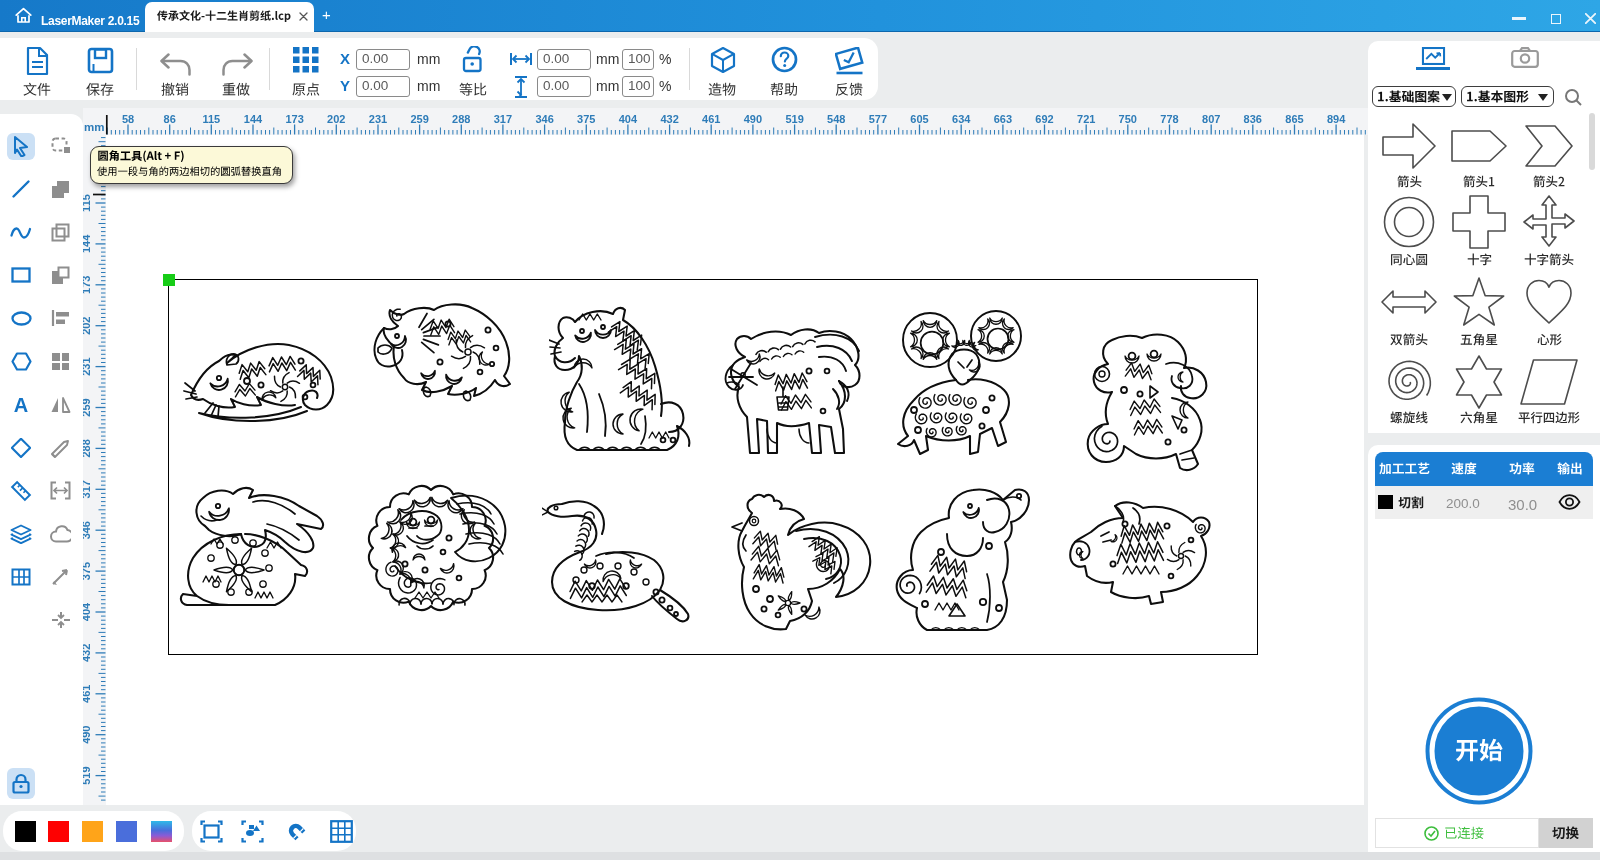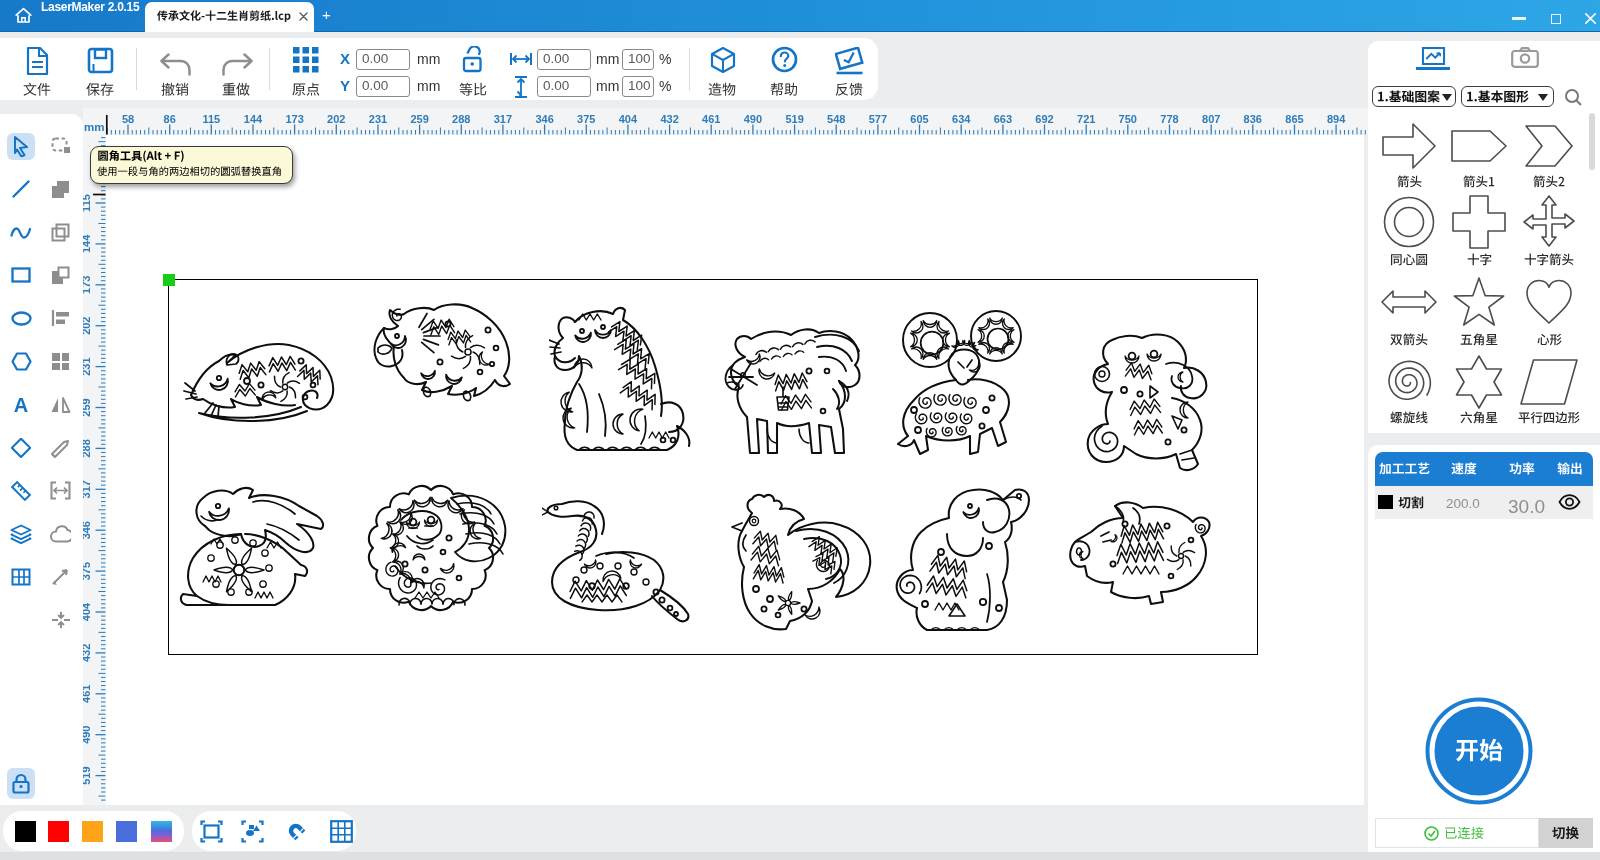--- a/index.html
+++ b/index.html
@@ -5,21 +5,21 @@
 .abs{position:absolute}
 </style></head><body>
 <div class="abs" style="left:0;top:0;width:1600px;height:860px;background:#ebedee">
 
 <div class="abs" style="left:0;top:0;width:1600px;height:31.5px;background:linear-gradient(90deg,#1679c9 0%,#2192dc 55%,#2ea6e6 100%);border-bottom:1.5px solid #0d67ad">
 <svg class="abs" style="left:14px;top:6px" width="19" height="19" viewBox="0 0 19 19">
         <path d="M2.2 9.2 9.5 2.6l7.3 6.6" fill="none" stroke="#fff" stroke-width="1.7" stroke-linecap="round" stroke-linejoin="round"></path>
         <path d="M4 9.3V16h11V9.3" fill="none" stroke="#fff" stroke-width="1.7" stroke-linejoin="round"></path>
         <path d="M7.8 16v-4.2h3.4V16" fill="none" stroke="#fff" stroke-width="1.6"></path>
       </svg>
-<div class="abs" style="left:41px;top:0;font-size:12px;font-weight:bold;color:#fff;letter-spacing:-.3px">LaserMaker 2.0.15</div>
+<div class="abs" style="left:41px;top:14px;font-size:12px;font-weight:bold;color:#fff;letter-spacing:-.3px">LaserMaker 2.0.15</div>
 <div class="abs" style="left:145px;top:2px;width:169px;height:29.5px;background:#fff;border-radius:7px 7px 0 0"></div>
 <div style="position:absolute;left:157.0px;top:10.0px;line-height:0"><svg width="134" height="14" viewBox="0 0 134.0 13.8">
           <path d="M2.6 0.4C2.1 1.9 1.1 3.5 0.1 4.5C0.4 4.8 0.7 5.6 0.8 5.9C1.1 5.6 1.3 5.4 1.5 5.1V10.6H2.8V3.1C3.2 2.3 3.6 1.5 3.9 0.8ZM4.9 8.4C6.0 9.1 7.3 10.1 8.0 10.7L8.9 9.7C8.6 9.4 8.3 9.2 7.8 8.9C8.7 8.0 9.6 7.0 10.3 6.2L9.4 5.6L9.2 5.7H6.0L6.3 4.8H10.6V3.6H6.6L6.8 2.7H10.0V1.5H7.1L7.4 0.6L6.0 0.5L5.8 1.5H3.9V2.7H5.5L5.3 3.6H3.2V4.8H4.9C4.7 5.6 4.5 6.3 4.3 6.9H8.0C7.6 7.3 7.2 7.8 6.8 8.2C6.5 8.0 6.2 7.8 5.9 7.6Z M14.1 7.2V8.3H15.9V9.1C15.9 9.3 15.8 9.3 15.6 9.3C15.4 9.3 14.8 9.3 14.2 9.3C14.4 9.7 14.6 10.2 14.7 10.6C15.5 10.6 16.2 10.6 16.6 10.4C17.1 10.2 17.2 9.8 17.2 9.1V8.3H18.9V7.2H17.2V6.5H18.4V5.4H17.2V4.8H18.2V3.7H17.2V3.4C18.3 2.8 19.3 2.0 20.1 1.2L19.2 0.6L18.9 0.6H13.1V1.8H17.6C17.1 2.2 16.5 2.6 15.9 2.9V3.7H14.8V4.8H15.9V5.4H14.6V6.5H15.9V7.2ZM11.6 3.0V4.2H13.3C13.0 6.1 12.2 7.8 11.2 8.7C11.5 8.9 12.0 9.4 12.2 9.7C13.4 8.5 14.4 6.1 14.8 3.2L13.9 2.9L13.7 3.0ZM19.4 2.7 18.3 2.9C18.7 5.7 19.3 8.2 20.8 9.5C21.0 9.2 21.4 8.7 21.7 8.4C21.0 7.8 20.4 6.8 20.0 5.5C20.5 5.0 21.1 4.3 21.6 3.7L20.6 2.9C20.3 3.3 20.0 3.8 19.7 4.2C19.5 3.7 19.5 3.2 19.4 2.7Z M26.5 0.6C26.8 1.1 27.0 1.7 27.2 2.2H22.5V3.5H24.2C24.8 5.0 25.6 6.4 26.6 7.5C25.4 8.3 24.0 9.0 22.3 9.4C22.5 9.7 22.9 10.3 23.1 10.6C24.8 10.1 26.3 9.4 27.6 8.4C28.7 9.4 30.1 10.1 31.9 10.6C32.1 10.2 32.5 9.6 32.8 9.3C31.1 9.0 29.7 8.3 28.6 7.4C29.6 6.4 30.3 5.1 30.9 3.5H32.6V2.2H27.8L28.7 1.9C28.6 1.4 28.2 0.7 27.9 0.2ZM27.6 6.5C26.7 5.7 26.1 4.6 25.6 3.5H29.4C28.9 4.7 28.3 5.7 27.6 6.5Z M36.1 0.3C35.5 1.9 34.4 3.4 33.3 4.4C33.6 4.7 34.0 5.4 34.2 5.8C34.4 5.5 34.7 5.2 35.0 4.9V10.7H36.4V7.0C36.7 7.3 37.1 7.7 37.3 7.9C37.7 7.7 38.1 7.5 38.5 7.3V8.4C38.5 10.0 38.9 10.5 40.2 10.5C40.5 10.5 41.6 10.5 41.9 10.5C43.2 10.5 43.5 9.7 43.7 7.5C43.3 7.4 42.7 7.2 42.4 6.9C42.3 8.7 42.2 9.2 41.7 9.2C41.5 9.2 40.7 9.2 40.4 9.2C40.0 9.2 39.9 9.1 39.9 8.4V6.3C41.3 5.3 42.5 4.0 43.6 2.6L42.3 1.8C41.6 2.8 40.8 3.7 39.9 4.5V0.5H38.5V5.6C37.8 6.1 37.1 6.6 36.4 6.9V2.8C36.8 2.2 37.2 1.4 37.5 0.7Z M44.5 7.1H47.5V6.0H44.5Z M52.9 0.3V4.3H48.6V5.7H52.9V10.7H54.3V5.7H58.6V4.3H54.3V0.3Z M60.6 1.8V3.3H68.6V1.8ZM59.7 8.2V9.7H69.5V8.2Z M72.4 0.5C72.0 2.0 71.3 3.5 70.4 4.4C70.7 4.6 71.3 5.0 71.6 5.2C72.0 4.8 72.3 4.2 72.6 3.6H74.9V5.6H71.9V6.8H74.9V9.1H70.6V10.4H80.6V9.1H76.3V6.8H79.6V5.6H76.3V3.6H80.0V2.3H76.3V0.3H74.9V2.3H73.2C73.4 1.8 73.6 1.3 73.7 0.8Z M82.8 3.2V10.7H84.1V8.2H89.0V9.2C89.0 9.3 88.9 9.4 88.7 9.4C88.5 9.4 87.6 9.4 87.0 9.4C87.2 9.7 87.4 10.3 87.5 10.6C88.5 10.7 89.2 10.6 89.7 10.4C90.2 10.2 90.3 9.9 90.3 9.2V3.2H89.5C89.9 2.7 90.5 1.9 90.9 1.1L89.6 0.6C89.2 1.3 88.7 2.3 88.2 2.9L89.2 3.2H87.2V0.3H85.9V3.2H84.1L84.9 2.8C84.7 2.2 84.1 1.3 83.6 0.6L82.4 1.2C82.9 1.8 83.4 2.6 83.7 3.2ZM89.0 4.4V5.2H84.1V4.4ZM84.1 6.3H89.0V7.1H84.1Z M98.3 2.9V5.7H99.4V2.9ZM100.4 2.7V5.9C100.4 6.0 100.4 6.0 100.2 6.0C100.1 6.1 99.7 6.1 99.4 6.0C99.5 6.3 99.6 6.6 99.7 6.9C100.3 6.9 100.8 6.9 101.1 6.8C101.5 6.6 101.6 6.4 101.6 5.9V2.7ZM99.3 0.3C99.2 0.6 98.9 1.0 98.7 1.3H95.8L96.3 1.2C96.2 1.0 96.0 0.6 95.8 0.3L94.6 0.5C94.7 0.7 94.9 1.1 95.0 1.3H92.7V2.3H102.4V1.3H100.1C100.2 1.1 100.4 0.8 100.6 0.5ZM93.0 7.1V8.2H96.1C95.8 9.0 95.0 9.4 92.6 9.6C92.8 9.9 93.1 10.4 93.2 10.7C96.2 10.3 97.1 9.5 97.5 8.2H100.4C100.3 8.9 100.2 9.3 100.1 9.5C99.9 9.5 99.8 9.5 99.6 9.5C99.4 9.5 98.8 9.5 98.2 9.5C98.4 9.8 98.5 10.3 98.6 10.6C99.2 10.6 99.8 10.6 100.2 10.6C100.6 10.6 100.9 10.5 101.1 10.2C101.4 9.9 101.6 9.2 101.8 7.6C101.8 7.5 101.8 7.1 101.8 7.1ZM96.4 3.5V3.9H94.5V3.5ZM93.4 2.8V6.8H94.5V5.8H96.4V6.0C96.4 6.1 96.3 6.1 96.2 6.1C96.2 6.1 95.9 6.1 95.6 6.1C95.7 6.3 95.8 6.6 95.9 6.8C96.4 6.8 96.8 6.8 97.1 6.7C97.4 6.6 97.5 6.4 97.5 6.0V2.8ZM96.4 4.6V5.1H94.5V4.6Z M103.5 8.9 103.7 10.2C104.8 9.9 106.2 9.6 107.5 9.2L107.4 8.1C106.0 8.4 104.5 8.8 103.5 8.9ZM103.8 5.1C104.0 5.0 104.2 5.0 105.3 4.9C104.9 5.4 104.5 5.8 104.4 6.0C104.0 6.4 103.8 6.6 103.5 6.7C103.6 7.0 103.8 7.5 103.9 7.8V7.8L103.9 7.8C104.2 7.6 104.7 7.5 107.5 7.0C107.5 6.7 107.5 6.2 107.6 5.9L105.6 6.2C106.4 5.3 107.1 4.3 107.7 3.3L106.6 2.6C106.4 3.0 106.2 3.4 106.0 3.7L105.0 3.8C105.6 2.9 106.2 1.9 106.7 0.8L105.5 0.3C105.1 1.5 104.3 2.9 104.0 3.3C103.8 3.6 103.6 3.9 103.4 3.9C103.5 4.3 103.7 4.9 103.8 5.1ZM108.0 10.7C108.2 10.5 108.6 10.4 110.8 9.6C110.7 9.3 110.7 8.8 110.7 8.5L109.1 9.0V5.7H110.6C110.8 8.5 111.3 10.5 112.4 10.5C113.3 10.5 113.7 10.1 113.8 8.3C113.5 8.1 113.1 7.9 112.8 7.6C112.8 8.7 112.7 9.3 112.6 9.3C112.2 9.3 112.0 7.8 111.8 5.7H113.6V4.5H111.8C111.8 3.7 111.8 2.8 111.8 1.9C112.4 1.8 113.0 1.7 113.5 1.5L112.6 0.4C111.4 0.8 109.5 1.2 107.9 1.4V8.8C107.9 9.3 107.6 9.6 107.4 9.8C107.6 10.0 107.9 10.4 108.0 10.7ZM110.5 4.5H109.1V2.4L110.5 2.2C110.5 3.0 110.5 3.8 110.5 4.5Z M115.9 9.8C116.4 9.8 116.9 9.4 116.9 8.8C116.9 8.2 116.4 7.7 115.9 7.7C115.3 7.7 114.9 8.2 114.9 8.8C114.9 9.4 115.3 9.8 115.9 9.8Z M120.0 9.8C120.4 9.8 120.7 9.8 120.9 9.7L120.7 8.5C120.6 8.5 120.5 8.5 120.4 8.5C120.3 8.5 120.1 8.4 120.1 8.0V0.9H118.5V8.0C118.5 9.1 118.9 9.8 120.0 9.8Z M124.6 9.8C125.3 9.8 126.0 9.6 126.6 9.1L126.0 8.0C125.6 8.3 125.2 8.5 124.8 8.5C123.9 8.5 123.2 7.8 123.2 6.6C123.2 5.4 123.9 4.7 124.8 4.7C125.2 4.7 125.5 4.8 125.8 5.1L126.5 4.1C126.1 3.7 125.5 3.4 124.7 3.4C123.1 3.4 121.6 4.6 121.6 6.6C121.6 8.6 122.9 9.8 124.6 9.8Z M127.8 12.0H129.4V10.2L129.3 9.2C129.8 9.6 130.3 9.8 130.9 9.8C132.2 9.8 133.5 8.6 133.5 6.5C133.5 4.6 132.6 3.4 131.1 3.4C130.4 3.4 129.8 3.7 129.2 4.2H129.2L129.1 3.5H127.8ZM130.5 8.5C130.2 8.5 129.8 8.4 129.4 8.0V5.3C129.8 4.9 130.2 4.7 130.6 4.7C131.4 4.7 131.8 5.3 131.8 6.5C131.8 7.9 131.2 8.5 130.5 8.5Z" fill="#1a1a1a"></path>
         </svg></div>
 <svg class="abs" style="left:299px;top:12px" width="9" height="9" viewBox="0 0 9 9">
         <path d="M1 1 8 8M8 1 1 8" stroke="#555" stroke-width="1.3" stroke-linecap="round"></path>
       </svg>
 <div class="abs" style="left:322px;top:6px;font-size:15px;color:#fff">+</div>
 <div class="abs" style="left:1512px;top:17px;width:14px;height:2.5px;background:#eaf5fc"></div>
 <div class="abs" style="left:1550.5px;top:13.5px;width:10px;height:10px;border:1.8px solid #eaf5fc"></div>
@@ -1345,21 +1345,21 @@
       </svg></div>
 <div style="position:absolute;left:1556.5px;top:461.5px;line-height:0"><svg width="26" height="16" viewBox="0 0 25.6 16.0">
         <path d="M9.3 5.6V10.3H10.4V5.6ZM10.9 5.1V10.9C10.9 11.0 10.8 11.1 10.7 11.1C10.5 11.1 10.0 11.1 9.4 11.1C9.6 11.4 9.7 11.9 9.8 12.3C10.6 12.3 11.2 12.2 11.6 12.1C12.0 11.9 12.1 11.5 12.1 10.9V5.1ZM8.4 0.3C7.6 1.5 6.1 2.5 4.7 3.2V1.8H3.0C3.1 1.4 3.2 1.0 3.2 0.6L1.8 0.4C1.8 0.9 1.7 1.3 1.7 1.8H0.4V3.2H1.4C1.2 4.1 1.0 4.8 1.0 5.1C0.8 5.7 0.6 6.0 0.4 6.1C0.5 6.5 0.7 7.1 0.8 7.3C0.9 7.2 1.4 7.1 1.8 7.1H2.6V8.5C1.8 8.7 1.0 8.8 0.4 8.9L0.7 10.3L2.6 9.9V12.4H3.9V9.6L4.8 9.4L4.7 8.1L3.9 8.3V7.1H4.7V5.8H3.9V4.0H2.6V5.8H1.9C2.2 5.0 2.5 4.1 2.7 3.2H4.7L4.3 3.4C4.7 3.7 5.1 4.2 5.3 4.5L5.9 4.2V4.6H11.1V4.1L11.8 4.5C11.9 4.1 12.3 3.6 12.7 3.3C11.4 2.8 10.3 2.2 9.4 1.2L9.6 0.9ZM7.1 3.4C7.6 3.0 8.1 2.6 8.6 2.1C9.0 2.6 9.5 3.1 10.0 3.4ZM7.6 6.4V7.1H6.4V6.4ZM5.2 5.2V12.4H6.4V9.9H7.6V11.0C7.6 11.1 7.6 11.1 7.5 11.1C7.4 11.1 7.0 11.1 6.7 11.1C6.9 11.5 7.0 12.0 7.0 12.3C7.6 12.3 8.1 12.3 8.4 12.1C8.7 11.9 8.8 11.6 8.8 11.0V5.2ZM6.4 8.1H7.6V8.8H6.4Z M13.9 6.8V11.7H22.7V12.4H24.4V6.8H22.7V10.2H20.0V6.1H23.9V1.5H22.2V4.7H20.0V0.4H18.3V4.7H16.2V1.5H14.6V6.1H18.3V10.2H15.6V6.8Z" fill="#fff"></path>
       </svg></div>
 <div style="position:absolute;left:1375px;top:485.5px;width:218px;height:33px;background:#efefef"></div>
 <div style="position:absolute;left:1378px;top:494.5px;width:14.5px;height:14.5px;background:#000"></div>
 <div style="position:absolute;left:1397.5px;top:495.5px;line-height:0"><svg width="26" height="16" viewBox="0 0 25.6 16.0">
         <path d="M5.3 1.3V2.8H7.1C7.0 6.4 6.8 9.5 3.9 11.2C4.3 11.5 4.8 12.1 5.0 12.5C8.2 10.4 8.5 6.9 8.6 2.8H10.6C10.4 8.0 10.3 10.1 9.9 10.5C9.8 10.7 9.7 10.8 9.4 10.8C9.1 10.8 8.5 10.8 7.8 10.7C8.1 11.1 8.3 11.8 8.3 12.3C9.0 12.3 9.7 12.3 10.2 12.2C10.7 12.1 11.0 12.0 11.4 11.4C11.9 10.7 12.0 8.5 12.1 2.1C12.1 1.9 12.2 1.3 12.2 1.3ZM1.8 10.8C2.1 10.5 2.6 10.2 5.6 8.8C5.5 8.5 5.4 7.9 5.4 7.4L3.3 8.3V5.2L5.6 4.7L5.4 3.3L3.3 3.7V0.9H1.8V4.0L0.3 4.3L0.5 5.7L1.8 5.5V8.3C1.8 8.9 1.4 9.2 1.1 9.4C1.3 9.7 1.7 10.4 1.8 10.8Z M21.3 2.1V9.2H22.6V2.1ZM23.5 0.4V10.7C23.5 10.9 23.5 10.9 23.3 10.9C23.0 10.9 22.4 10.9 21.7 10.9C21.9 11.3 22.1 12.0 22.2 12.4C23.2 12.4 23.9 12.3 24.3 12.1C24.8 11.9 25.0 11.4 25.0 10.7V0.4ZM14.2 8.4V12.4H15.5V11.8H18.6V12.3H20.0V8.4H17.8V7.6H20.4V6.5H17.8V6.0H19.5V5.0H17.8V4.5H19.9V3.7H20.6V1.5H18.0C17.9 1.2 17.7 0.7 17.5 0.3L16.1 0.6C16.2 0.9 16.3 1.2 16.4 1.5H13.5V3.8H14.2V4.5H16.4V5.0H14.6V6.0H16.4V6.5H13.6V7.6H16.4V8.4ZM16.4 2.9V3.4H14.8V2.6H19.3V3.4H17.8V2.9ZM15.5 10.7V9.7H18.6V10.7Z" fill="#1a1a1a"></path>
       </svg></div>
 <div style="position:absolute;left:1446px;top:496px;font-size:13.5px;color:#8f8f8f">200.0</div>
-<div style="position:absolute;left:1508px;top:496px;font-size:19px;color:#8f8f8f">30.0</div>
+<div style="position:absolute;left:1508px;top:496px;font-size:15px;color:#8f8f8f">30.0</div>
 <svg style="position:absolute;left:1558px;top:494px" width="23" height="16" viewBox="0 0 23 16">
 <path d="M1.5 8C4 3.5 7.5 1.2 11.5 1.2S19 3.5 21.5 8C19 12.5 15.5 14.8 11.5 14.8S4 12.5 1.5 8z" fill="none" stroke="#111" stroke-width="1.8"></path>
 <circle cx="11.5" cy="8" r="3.6" fill="none" stroke="#111" stroke-width="1.8"></circle>
     </svg>
 <svg style="position:absolute;left:1424px;top:696px" width="110" height="110" viewBox="0 0 110 110">
 <circle cx="55" cy="55" r="53.5" fill="#1b7ed3"></circle>
 <circle cx="55" cy="55" r="47" fill="none" stroke="#fff" stroke-width="5"></circle>
 </svg>
 <div style="position:absolute;left:1455.0px;top:737.5px;line-height:0"><svg width="48" height="30" viewBox="0 0 48.0 30.0">
         <path d="M15.0 4.8V10.7H9.5V10.0V4.8ZM1.1 10.7V13.5H6.3C5.8 16.3 4.5 19.1 1.0 21.2C1.8 21.7 2.9 22.7 3.4 23.4C7.5 20.7 8.9 17.1 9.3 13.5H15.0V23.3H18.0V13.5H23.0V10.7H18.0V4.8H22.3V2.1H1.9V4.8H6.5V10.0V10.7Z M34.8 13.2V23.3H37.4V22.3H43.2V23.2H46.0V13.2ZM37.4 19.8V15.7H43.2V19.8ZM34.4 11.8C35.3 11.5 36.5 11.4 44.5 10.7C44.8 11.2 45.0 11.8 45.1 12.3L47.6 10.9C46.9 9.0 45.3 6.2 43.6 4.1L41.4 5.3C42.0 6.1 42.6 7.1 43.2 8.1L37.5 8.5C38.9 6.5 40.2 4.0 41.3 1.5L38.3 0.7C37.2 3.7 35.5 6.8 35.0 7.7C34.4 8.5 34.0 9.0 33.4 9.2C33.8 9.9 34.2 11.3 34.4 11.8ZM29.1 8.1H30.6C30.4 10.4 30.1 12.4 29.5 14.2L28.0 12.9C28.4 11.4 28.8 9.8 29.1 8.1ZM25.1 13.8C26.2 14.7 27.4 15.8 28.5 16.8C27.5 18.7 26.3 20.1 24.7 21.0C25.3 21.5 26.0 22.5 26.4 23.2C28.1 22.1 29.4 20.7 30.5 18.9C31.1 19.6 31.7 20.3 32.1 20.9L33.8 18.6C33.3 17.9 32.5 17.0 31.7 16.2C32.6 13.4 33.2 10.0 33.4 5.7L31.8 5.4L31.3 5.5H29.5C29.8 4.0 30.0 2.4 30.2 1.0L27.5 0.9C27.4 2.3 27.2 3.9 26.9 5.5H24.9V8.1H26.5C26.1 10.3 25.6 12.3 25.1 13.8Z" fill="#fff"></path>

